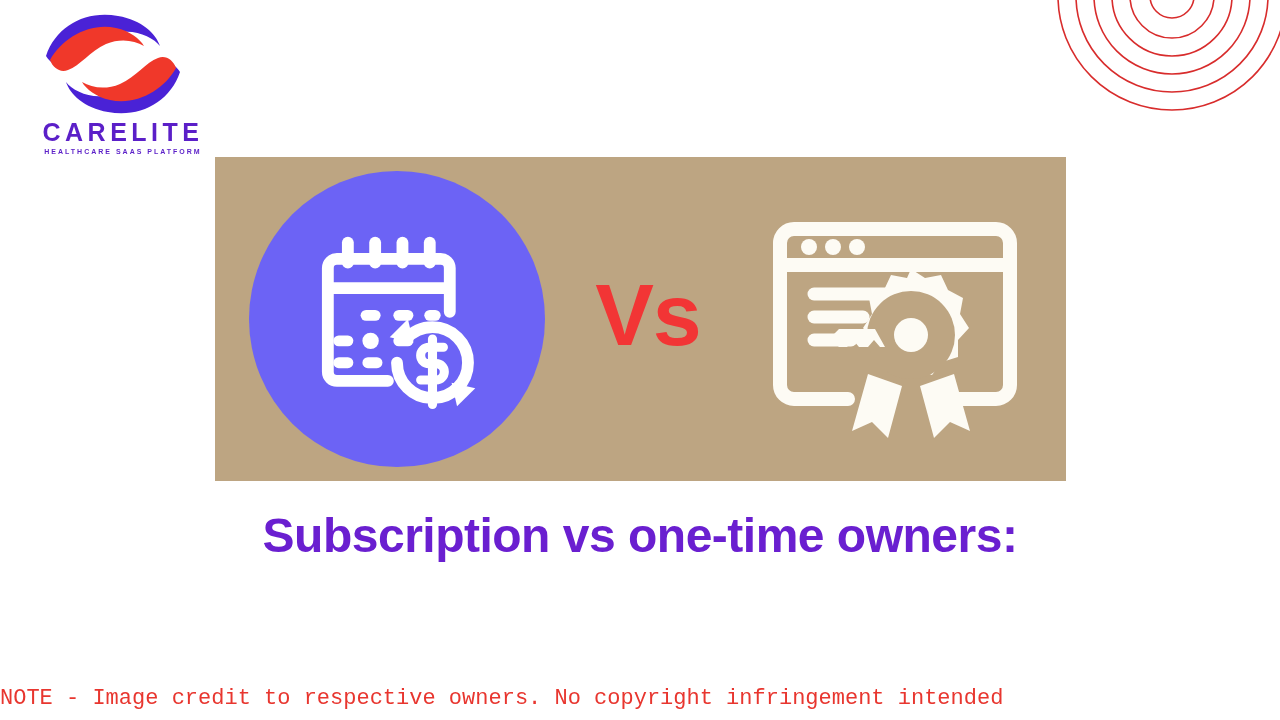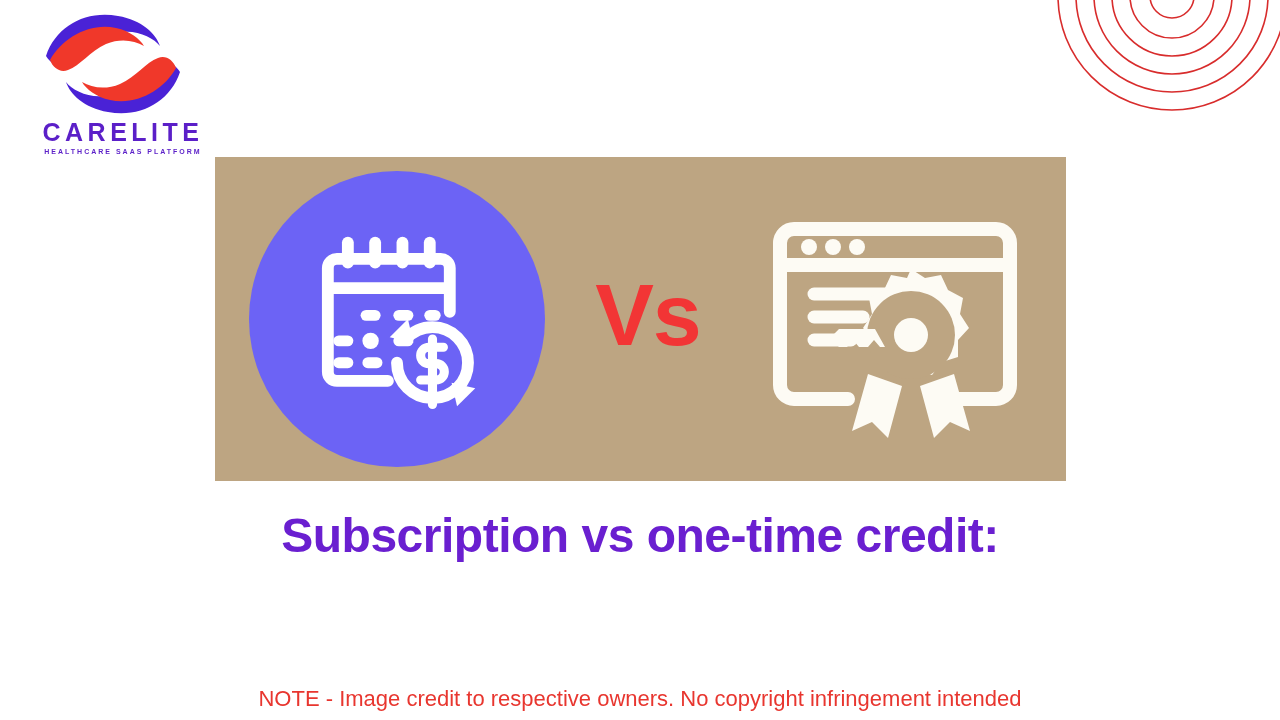--- a/index.html
+++ b/index.html
@@ -121,23 +121,23 @@
     letter-spacing: -0.5px;
   }
   #headline .hl-line { display: block; }
 
   
   #credit-note {
     position: absolute;
     left: 0;
     top: 686px;
     width: 1280px;
-    text-align: center;
+    text-align: left;
     color: #E8362F;
-    font-family: Liberation Sans, sans-serif;
+    font-family: Liberation Mono, monospace;
     font-size: 22px;
     line-height: 1.2;
   }
 </style>
 </head>
 <body>
 
 <div id="brand-logo">
   <div class="logo-mark">
     <svg viewBox="0 0 150 104" width="150" height="104" aria-hidden="true">
@@ -238,16 +238,16 @@
       <circle cx="148" cy="146" r="44" fill="#BDA582"></circle>
       <circle cx="148" cy="146" r="17" fill="#FDFBF4"></circle>
 
       <path fill="#FDFBF4" d="M112 140 h-36 l-9 9 l9 9 h8 l6 -7 l6 7 h9 l6 -7 l6 7 h5 Z"></path>
     </svg>
   </div>
 
 </div>
 
 <div id="headline">
-  <span class="hl-line">Subscription vs one-time credit:</span>
+  <span class="hl-line">Subscription vs one-time owners:</span>
 </div>
 
 <div id="credit-note">NOTE - Image credit to respective owners. No copyright infringement intended</div>
 
 </body></html>

